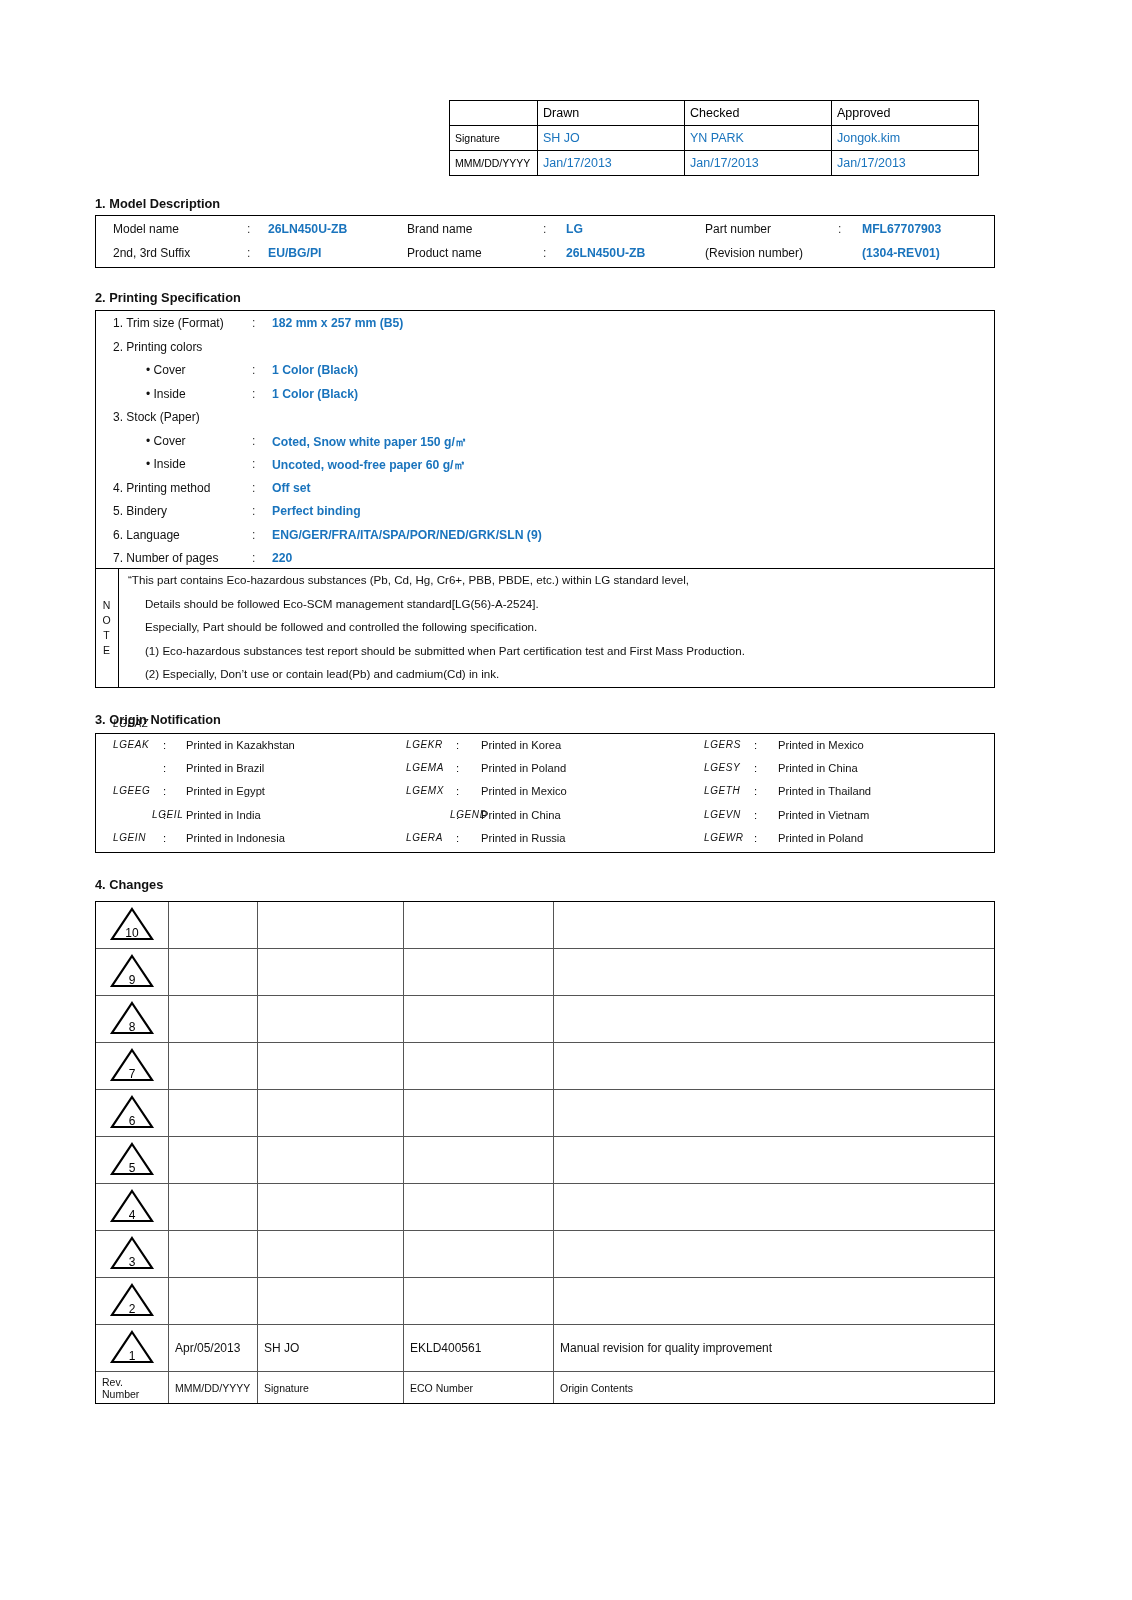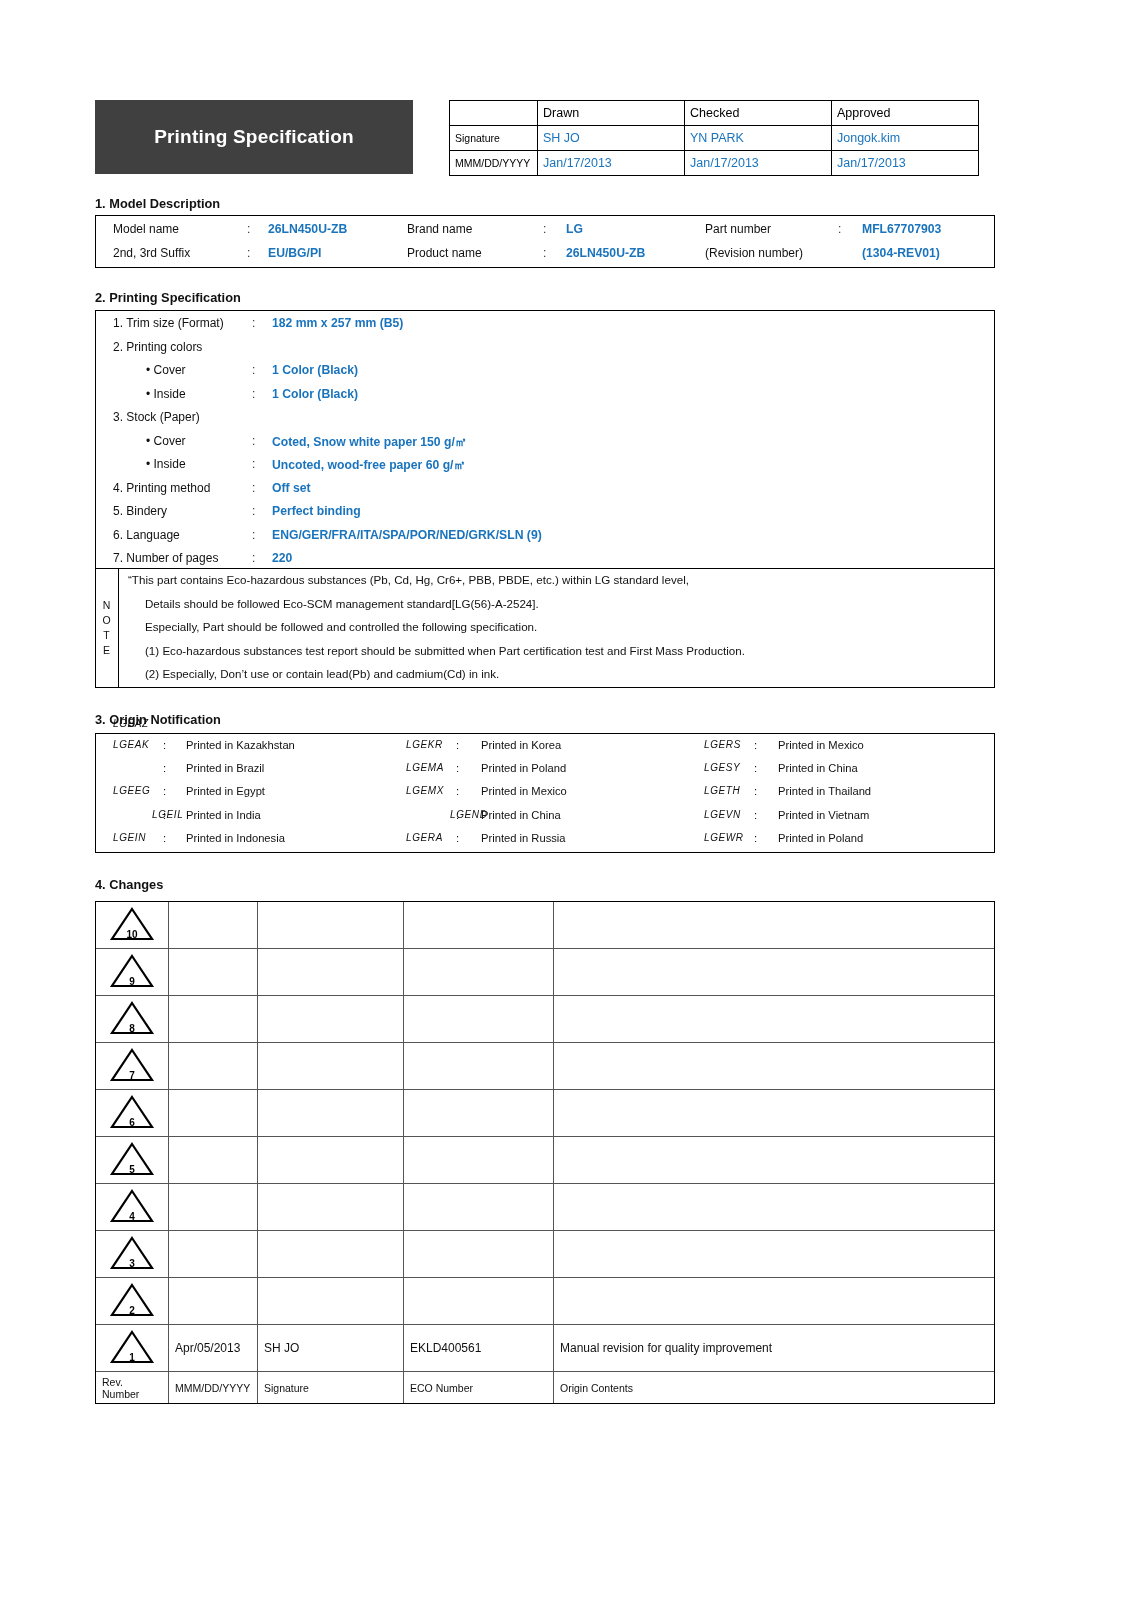--- a/index.html
+++ b/index.html
@@ -81,31 +81,28 @@
   .chg tr.foot td{ height:32px; font-size:10.5px; }
   .chg-outer{
     position:absolute; left:95px; top:901px; width:900px; height:500px;
     border:1.8px solid #000; pointer-events:none;
   }
 
   .tri{ position:relative; display:inline-block; width:46px; height:36px; }
   .tri svg{ display:block; }
   .tri-num{
     position:absolute; left:0; right:0; bottom:2px; text-align:center;
-    font-size:10px; font-weight:bold; color:#000; font-family:"Liberation Sans", sans-serif;
+    font-size:12px; font-weight:normal; color:#000; font-family:"Liberation Sans", sans-serif;
   }
 </style>
 </head>
 <body>
 
 <div class="page">
 
-  <div class="hdr-banner">
-    <span class="hdr-banner-title">Printing Specification</span>
-  </div>
 
   <table class="appr-table">
     <tbody id="appr-body">
         <tr>
           <td class="c0"></td>
           <td class="chd">Drawn</td>
           <td class="chd">Checked</td>
           <td class="chd">Approved</td>
         </tr>
         <tr>

